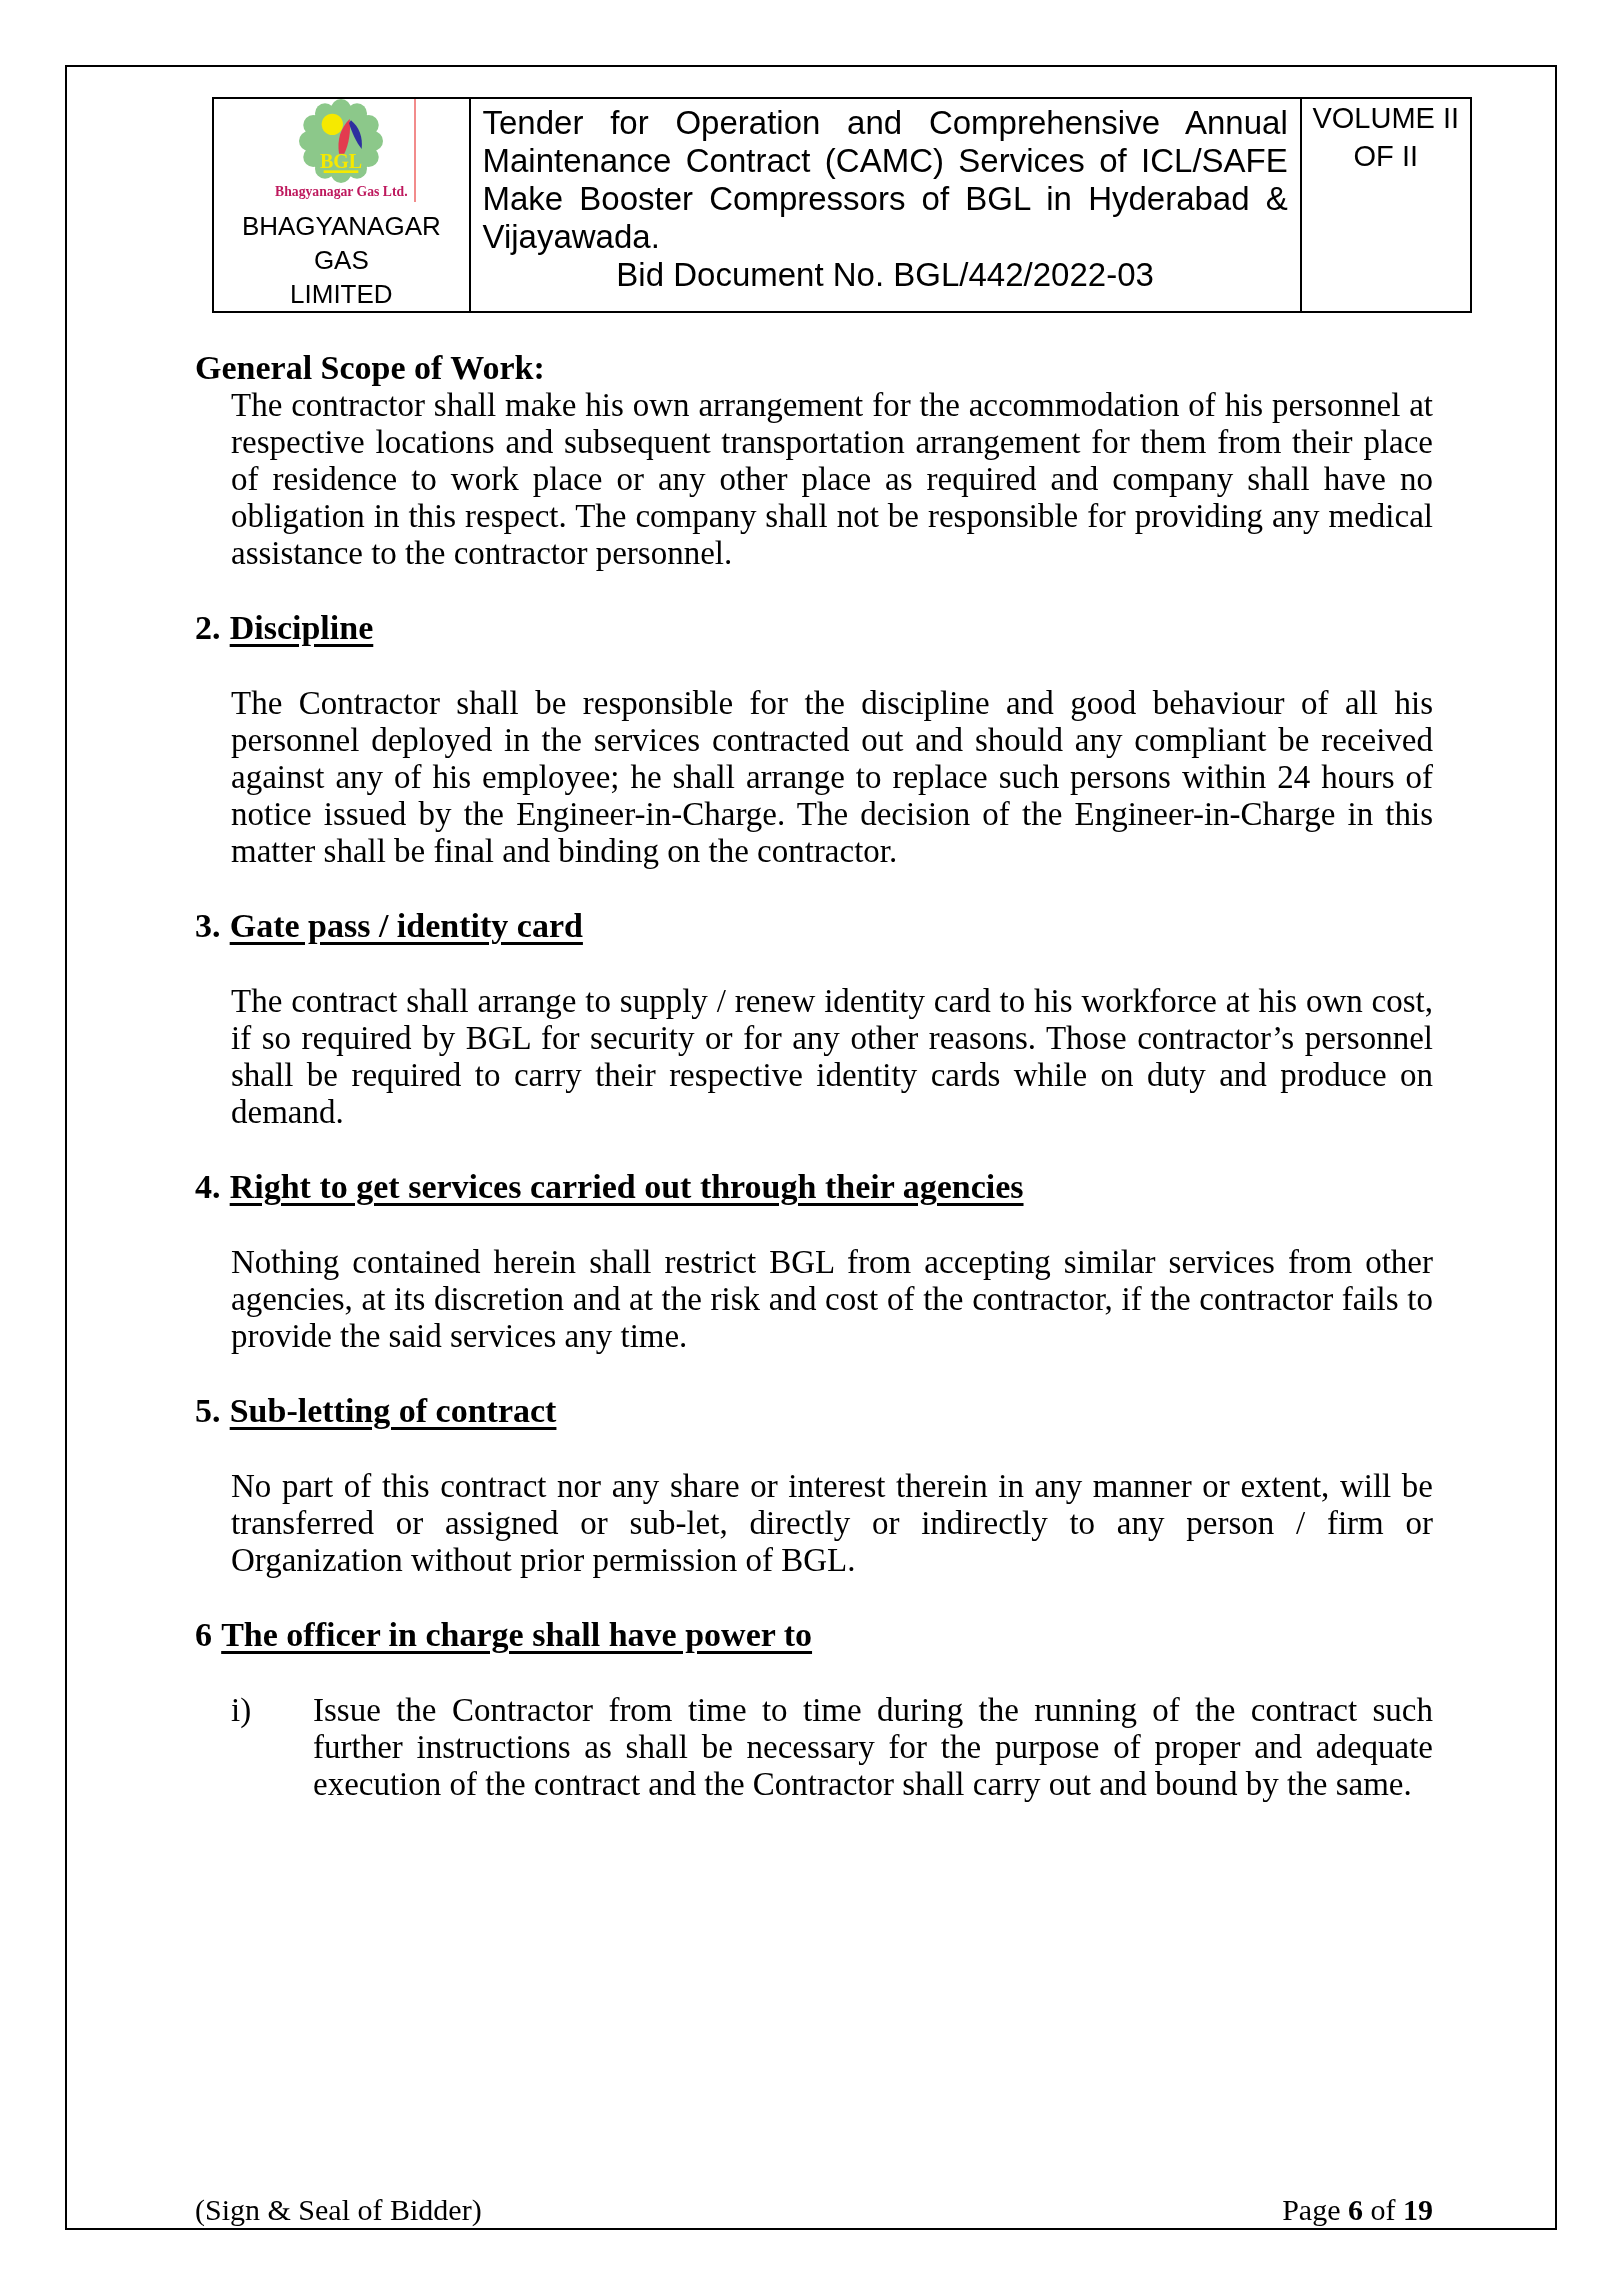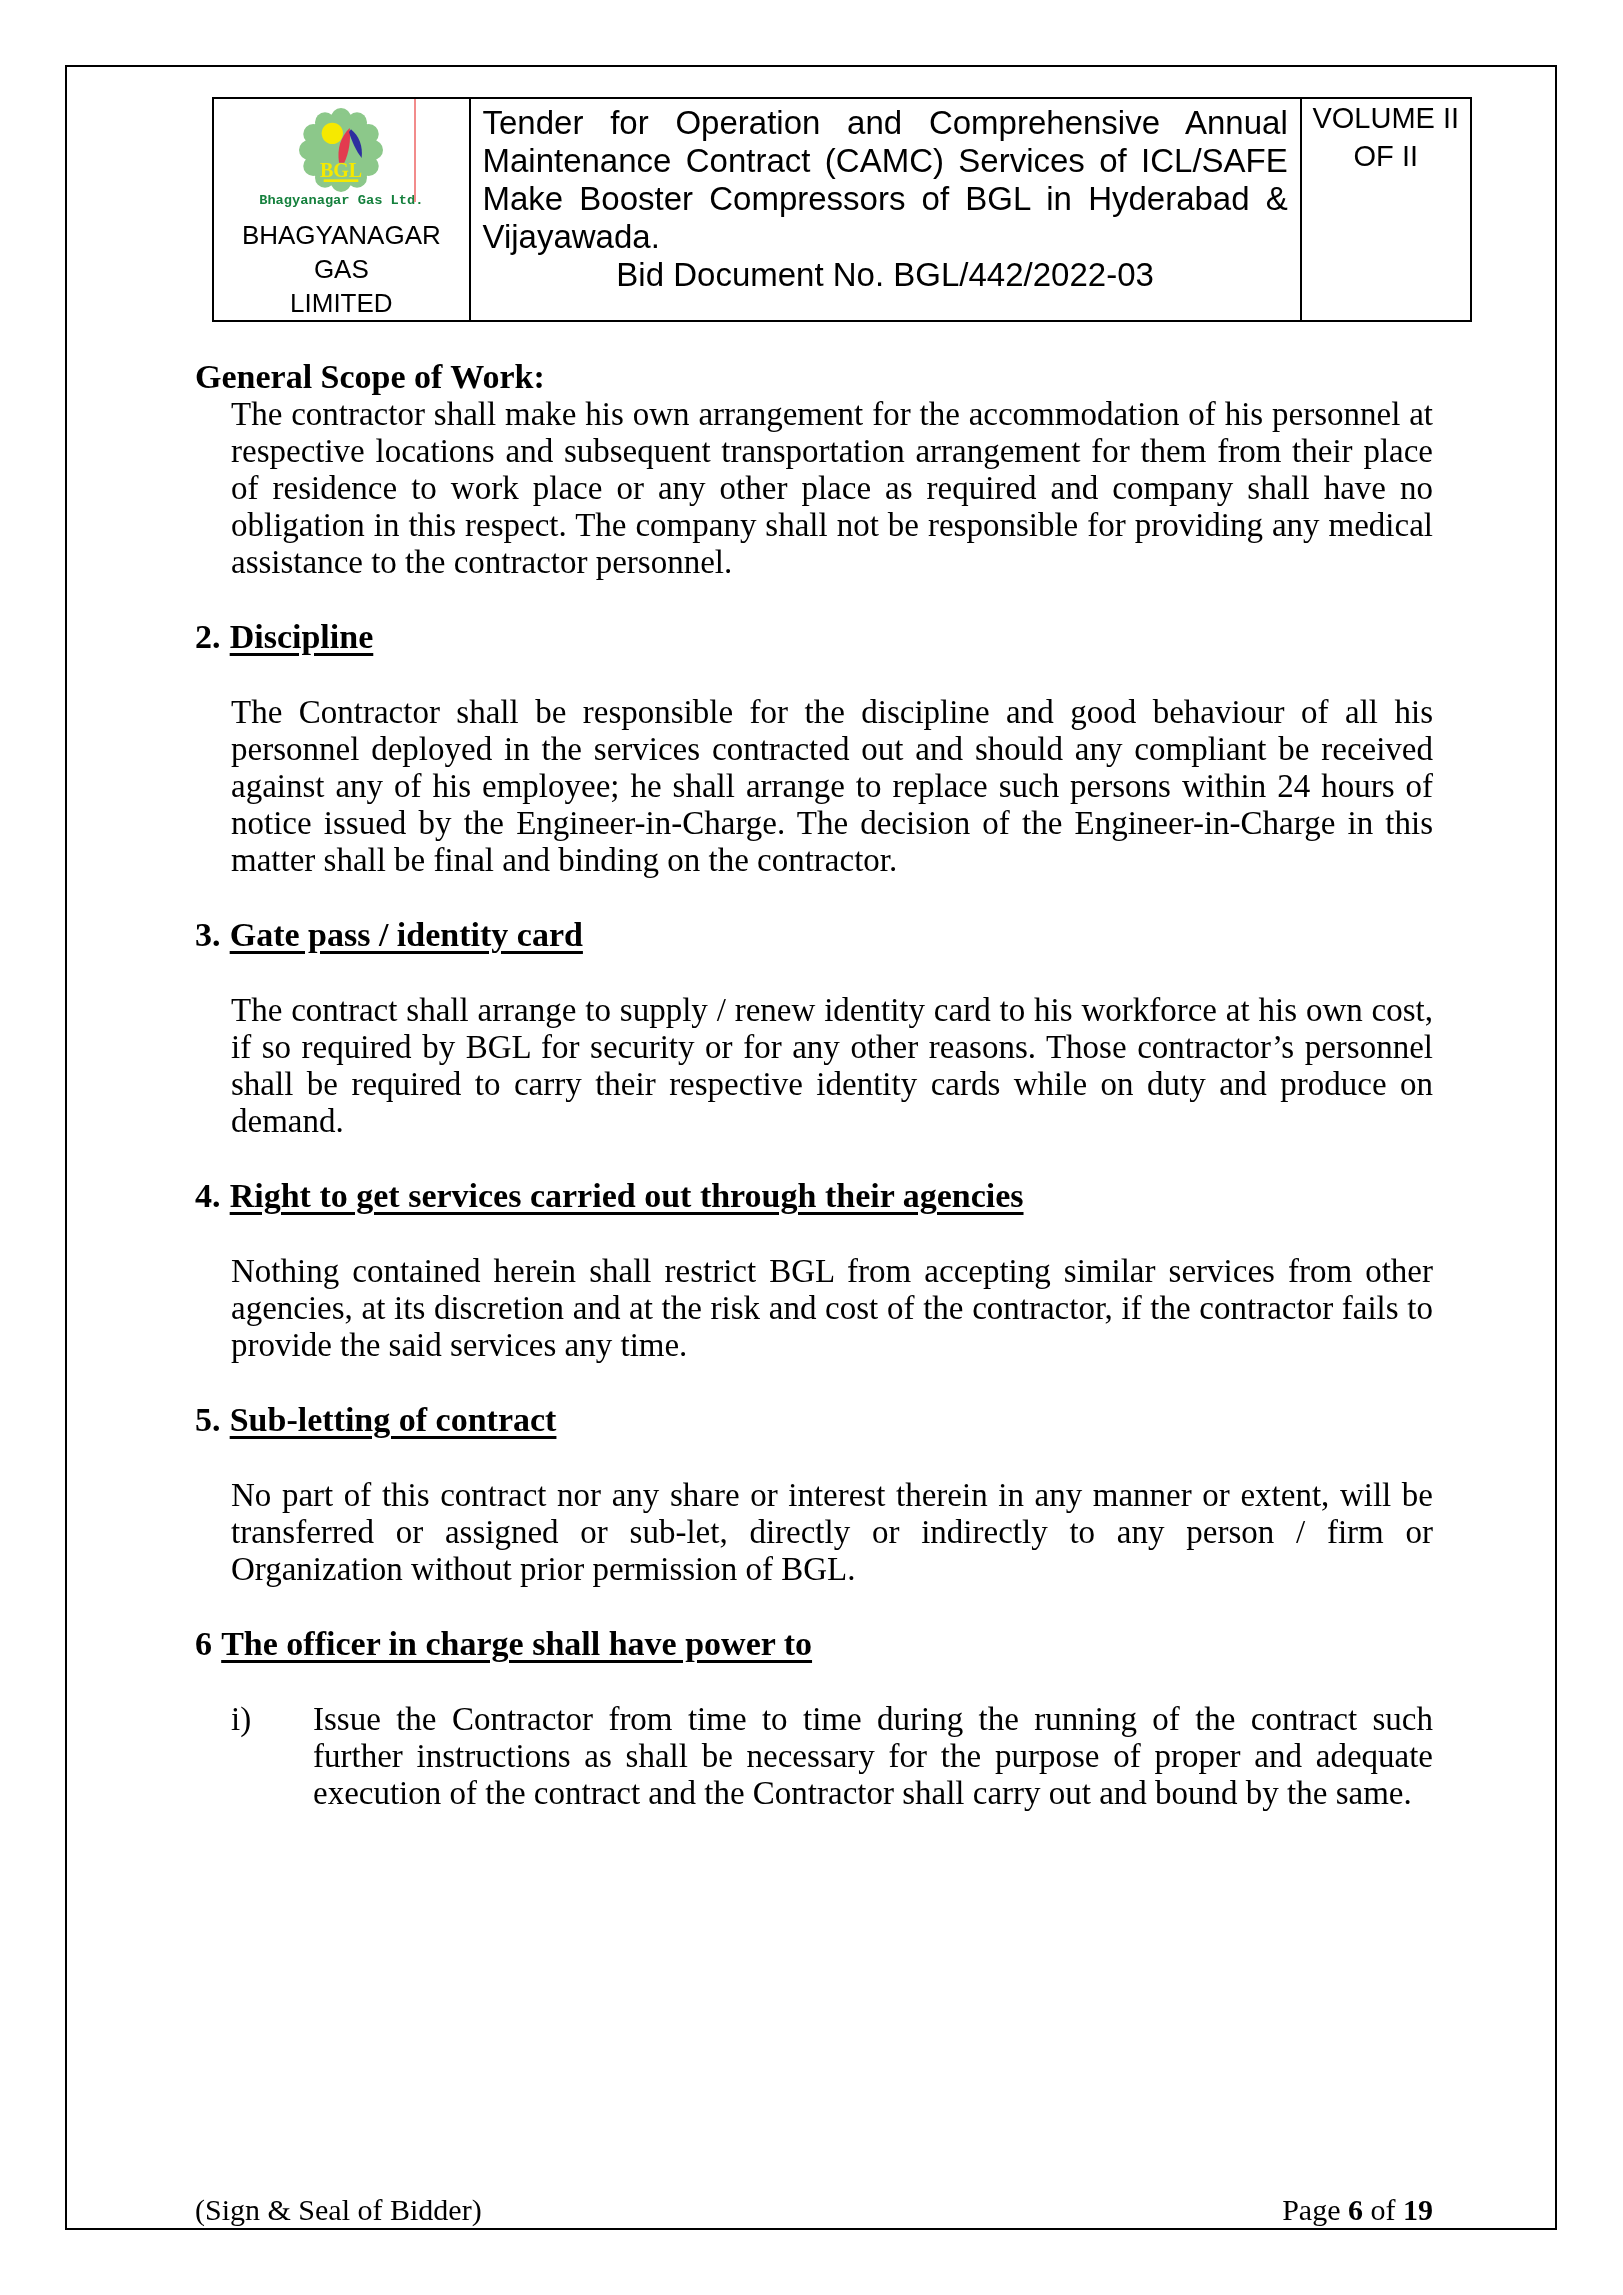--- a/index.html
+++ b/index.html
@@ -23,35 +23,35 @@
     border-collapse:collapse;
     margin:30px 0 0 145px;
     width:1260px;
     table-layout:fixed;
   }
   .doc-table td {
     border:2.6px solid #000000;
     vertical-align:top;
     height:198px;
   }
-  .cell-logo  { width:253px;  position:relative; text-align:center; padding-top:9px; }
+  .cell-logo  { width:253px;  position:relative; text-align:center; padding-top:0; }
   .cell-title { width:819px; padding:5.2px 11.8px 2.6px 11.8px;margin-left:29px; }
   .cell-vol   { width:168px;  vertical-align:middle; text-align:center; }
 
   .red-line {
     position:absolute; top:0; left:200px;
     width:2px; height:103px;
     background:#f28b8b;
   }
   .logo-svg { display:block; margin:0 auto; }
   .logo-caption {
-    font-family:Liberation Mono, monospace;
+    font-family:Liberation Serif, serif;
     font-weight:bold;
     font-size:13.7px; line-height:17px;
-    color:#15803d;
+    color:#be185d;
   }
   .company-name {
     margin-top:9.2px;
     font-family:"Liberation Sans", sans-serif;
     font-size:26px; line-height:34px;
     color:#000000;
   }
 
   .t-line {
     font-family:"Liberation Sans", sans-serif;

